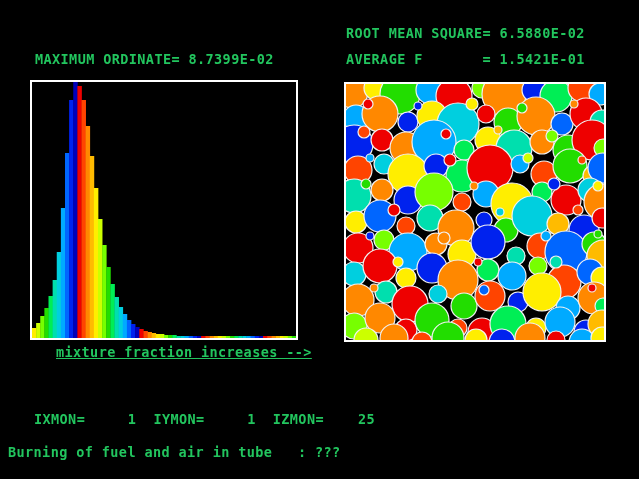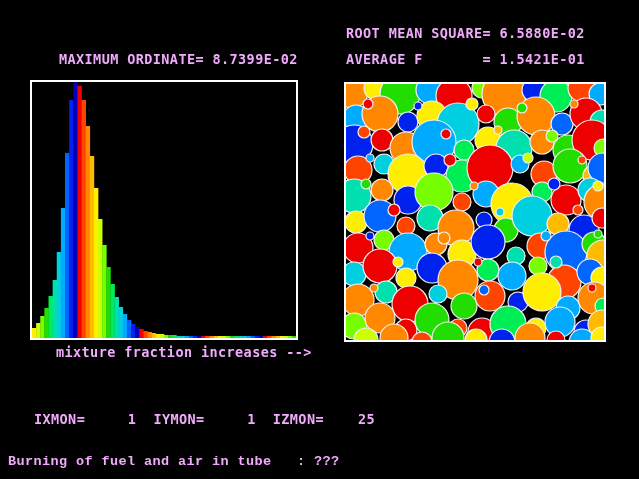--- a/index.html
+++ b/index.html
@@ -11,38 +11,38 @@
     font-family:"DejaVu Sans Mono","Liberation Mono",monospace;
     font-weight:bold;
     color:#fff;
   }
   .txt{
     position:absolute;
     font-size:13.5px;
     line-height:14px;
     letter-spacing:0.4px;
     white-space:pre;
-    color:#f0abfc;
+    color:#22c55e;
   }
   .panel{
     position:absolute;
     border:2px solid #fff;
     background:#000;
     box-sizing:border-box;
   }
   #hist-panel{left:30px;top:80px;width:268px;height:260px;}
   #field-panel{left:344px;top:82px;width:262px;height:260px;}
   #hist-panel svg,#field-panel svg{display:block;}
-  #t-maxord{left:59px;top:52px;}
+  #t-maxord{left:35px;top:52px;}
   #t-rms{left:346px;top:26px;}
   #t-avg{left:346px;top:52px;text-align:right;}
-  #t-axis{left:56px;top:345px;}
+  #t-axis{left:56px;top:345px;text-decoration:underline;}
   #t-conmix{left:30px;top:367px;}
   #t-monitors{left:26px;top:412px;margin-left:8px;}
-  #t-title{left:8px;top:455px;font-family:Liberation Mono, monospace;}
+  #t-title{left:8px;top:445px;}
 </style>
 </head>
 <body>
 
 <div id="screen">
 
   <div class="txt" id="t-maxord">MAXIMUM ORDINATE= 8.7399E-02</div>
   <div class="txt" id="t-rms">ROOT MEAN SQUARE= 6.5880E-02</div>
   <div class="txt" id="t-avg">AVERAGE F       = 1.5421E-01</div>
 

